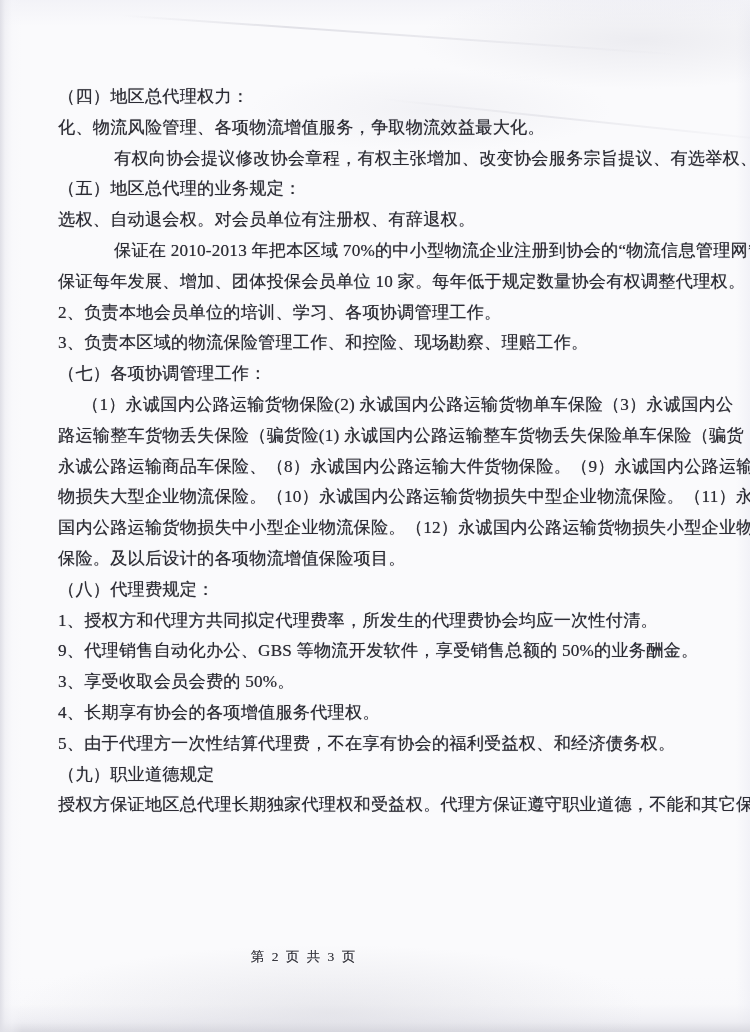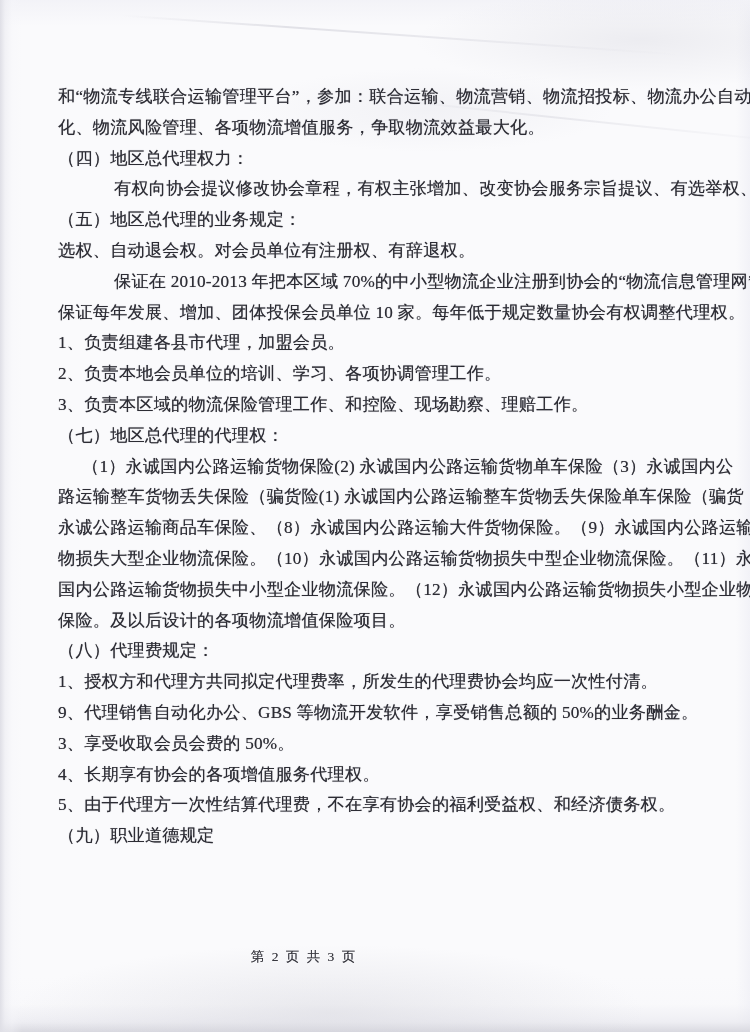--- a/index.html
+++ b/index.html
@@ -73,40 +73,39 @@
     text-shadow: 0 0 0.6px rgba(50,50,60,0.6);
   }
 </style>
 </head>
 <body>
 
 <div class="scan">
   <div class="crease"></div>
   <div class="crease2"></div>
   <div class="text-block">
-      <div class="line">和“物流专线联合运输管理平台”，参加：联合运输、物流营销、物流招投标、物流办公自动</div>
+      <div class="line">（四）地区总代理权力：</div>
       <div class="line">化、物流风险管理、各项物流增值服务，争取物流效益最大化。</div>
-      <div class="line">（四）地区总代理权力：</div>
       <div class="line indent">有权向协会提议修改协会章程，有权主张增加、改变协会服务宗旨提议、有选举权、当</div>
       <div class="line">（五）地区总代理的业务规定：</div>
       <div class="line">选权、自动退会权。对会员单位有注册权、有辞退权。</div>
       <div class="line indent">保证在 2010-2013 年把本区域 70%的中小型物流企业注册到协会的“物流信息管理网”。</div>
       <div class="line">保证每年发展、增加、团体投保会员单位 10 家。每年低于规定数量协会有权调整代理权。</div>
-      <div class="line">1、负责组建各县市代理，加盟会员。</div>
       <div class="line">2、负责本地会员单位的培训、学习、各项协调管理工作。</div>
       <div class="line">3、负责本区域的物流保险管理工作、和控险、现场勘察、理赔工作。</div>
-      <div class="line">（七）地区总代理的代理权：</div>
+      <div class="line">（七）各项协调管理工作：</div>
       <div class="line indent2">（1）永诚国内公路运输货物保险(2) 永诚国内公路运输货物单车保险（3）永诚国内公</div>
       <div class="line">路运输整车货物丢失保险（骗货险(1) 永诚国内公路运输整车货物丢失保险单车保险（骗货</div>
       <div class="line">永诚公路运输商品车保险、（8）永诚国内公路运输大件货物保险。（9）永诚国内公路运输货</div>
       <div class="line">物损失大型企业物流保险。（10）永诚国内公路运输货物损失中型企业物流保险。（11）永诚</div>
       <div class="line">国内公路运输货物损失中小型企业物流保险。（12）永诚国内公路运输货物损失小型企业物流</div>
       <div class="line">保险。及以后设计的各项物流增值保险项目。</div>
       <div class="line">（八）代理费规定：</div>
       <div class="line">1、授权方和代理方共同拟定代理费率，所发生的代理费协会均应一次性付清。</div>
       <div class="line">9、代理销售自动化办公、GBS 等物流开发软件，享受销售总额的 50%的业务酬金。</div>
       <div class="line">3、享受收取会员会费的 50%。</div>
       <div class="line">4、长期享有协会的各项增值服务代理权。</div>
       <div class="line">5、由于代理方一次性结算代理费，不在享有协会的福利受益权、和经济债务权。</div>
       <div class="line">（九）职业道德规定</div>
+      <div class="line">授权方保证地区总代理长期独家代理权和受益权。代理方保证遵守职业道德，不能和其它保</div>
     </div>
   <div class="footer">第 2 页 共 3 页</div>
 </div>
 
 </body></html>

